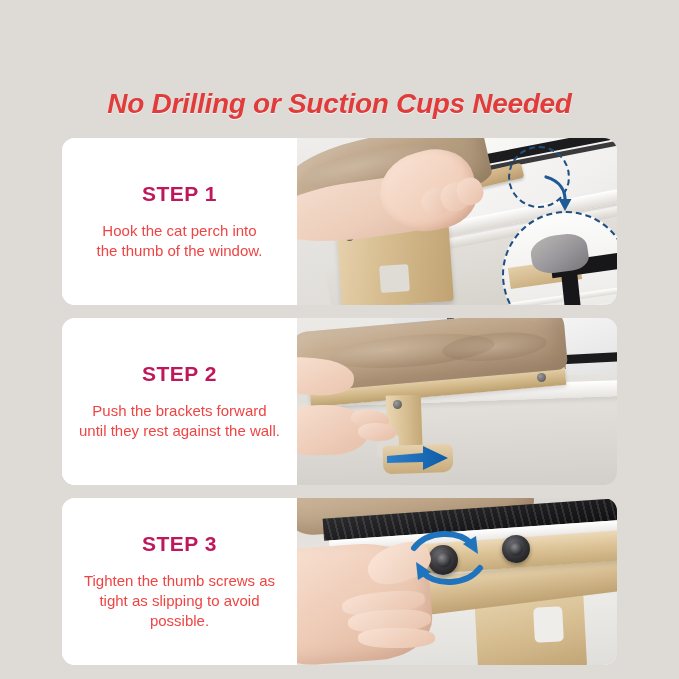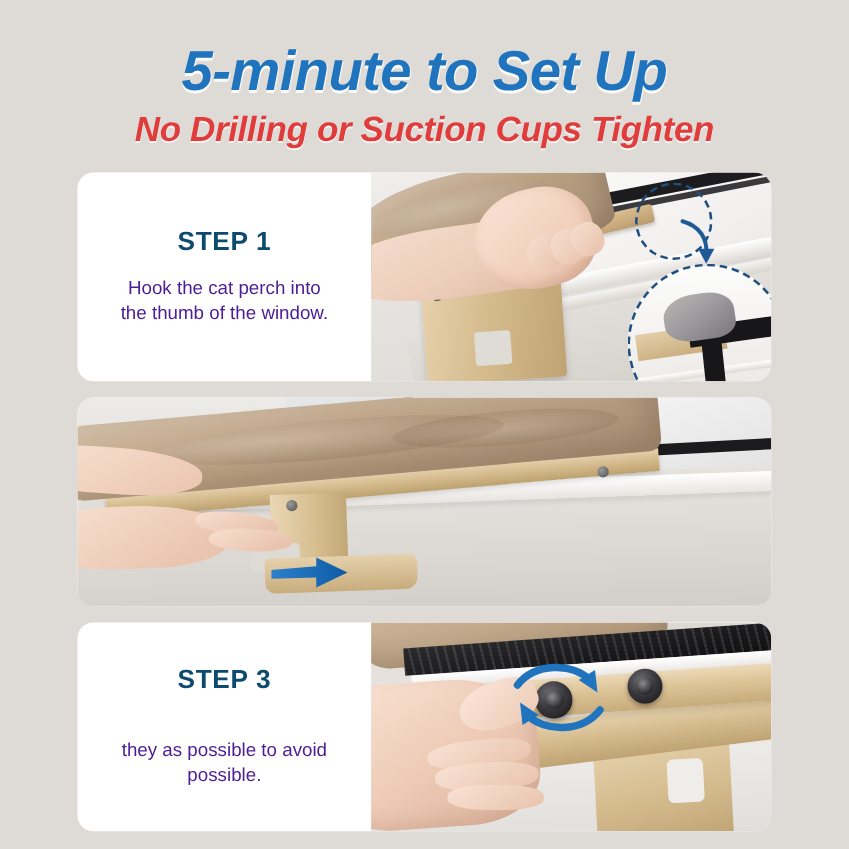--- a/index.html
+++ b/index.html
@@ -73,29 +73,29 @@
     padding: 0 10px;
     display: flex;
     flex-direction: column;
     align-items: center;
     justify-content: center;
     background: #ffffff;
   }
   .step-label {
     font-size: 21px;
     font-weight: bold;
-    color: #0c4a6e;
+    color: #be185d;
     letter-spacing: 0.5px;
     margin-bottom: 15px;
     text-shadow: 0 1px 0 rgba(255,255,255,0.6);
   }
   .step-desc {
     font-size: 15px;
     line-height: 1.32;
-    color: #4c1d95;
+    color: #ef4444;
     text-align: center;
   }
 
   .card-photo {
     flex: 1 1 auto;
     position: relative;
     overflow: hidden;
     background: #e9e7e3;
   }
 
@@ -446,22 +446,21 @@
   .p3-fg2 { left: 16%; top: 67%; width: 26%; height: 13%; transform: rotate(-3deg); }
   .p3-fg3 { left: 19%; top: 78%; width: 24%; height: 12%; transform: rotate(0deg); }
   .p3-rotarrow {
     position: absolute; left: 34%; top: 18%; width: 86px; height: 62px;
   }
 </style>
 </head>
 <body>
 
 <div class="header">
-  <div class="headline">5-minute to Set Up</div>
-  <div class="subheadline">No Drilling or Suction Cups Tighten</div>
+  <div class="subheadline">No Drilling or Suction Cups Needed</div>
 </div>
 
 <div class="card" id="card-1">
 
   <div class="card-text">
     <div class="step-label">STEP 1</div>
     <div class="step-desc">
       <span>Hook the cat perch into</span><br>
       <span>the thumb of the window.</span>
     </div>
@@ -500,20 +499,27 @@
       <div class="p1-inset-wood"></div>
       <div class="p1-inset-black"></div>
       <div class="p1-inset-blackv"></div>
       <div class="p1-inset-fur"></div>
     </div>
   </div>
 </div>
 
 <div class="card" id="card-2">
 
+  <div class="card-text">
+    <div class="step-label">STEP 2</div>
+    <div class="step-desc">
+      <span>Push the brackets forward</span><br>
+      <span>until they rest against the wall.</span>
+    </div>
+  </div>
 
   <div class="card-photo">
     <div class="p2-bg"></div>
     <div class="p2-winpane"></div>
     <div class="p2-winframe"></div>
     <div class="p2-right-white"></div>
     <div class="p2-blackbar"></div>
     <div class="p2-table"></div>
     <div class="p2-sill"></div>
     <div class="p2-darkline"></div>
@@ -540,22 +546,22 @@
       </svg>
     </div>
   </div>
 </div>
 
 <div class="card" id="card-3">
 
   <div class="card-text">
     <div class="step-label">STEP 3</div>
     <div class="step-desc">
-      <br>
-      <span>they as possible to avoid</span><br>
+      <span>Tighten the thumb screws as</span><br>
+      <span>tight as slipping to avoid</span><br>
       <span>possible.</span>
     </div>
   </div>
 
   <div class="card-photo">
     <div class="p3-bg"></div>
     <div class="p3-table"></div>
     <div class="p3-leg"></div>
     <div class="p3-leghole"></div>
     <div class="p3-plank2"></div>

